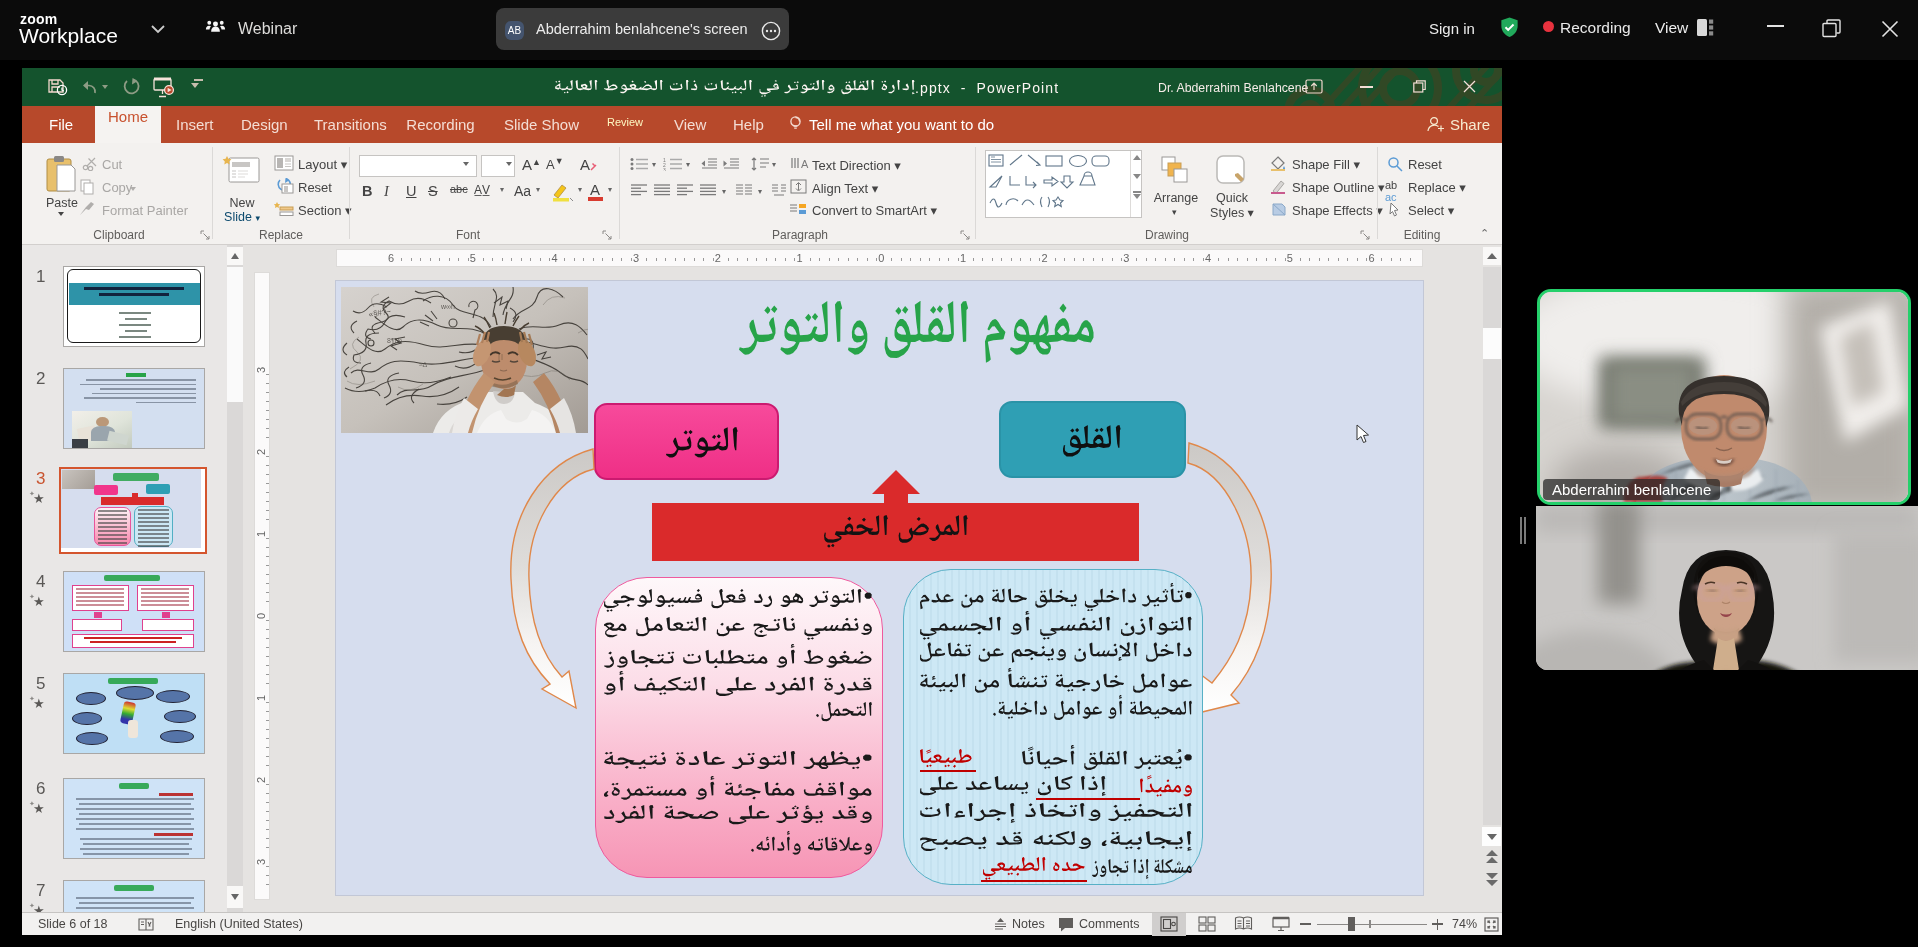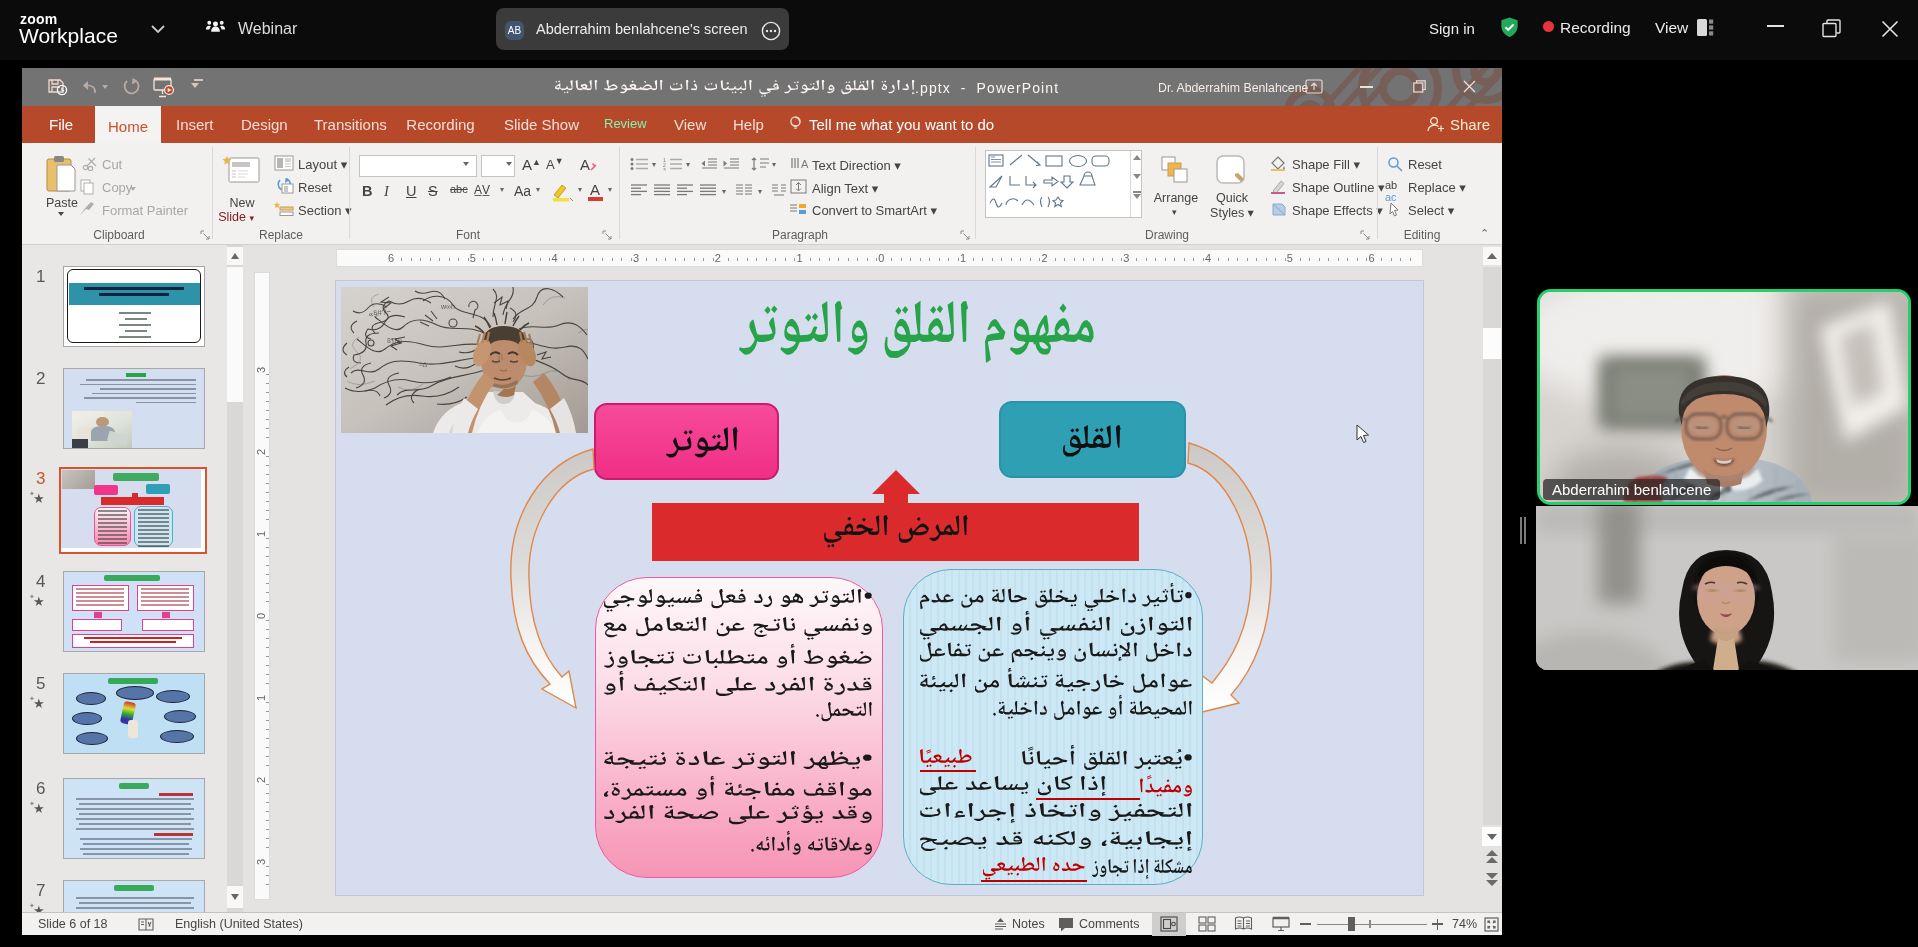--- a/index.html
+++ b/index.html
@@ -47,21 +47,21 @@
  <div class="a" style="left:1767px;top:25px;width:17px;height:2px;background:#e3e3e3"></div>
  <svg class="a" style="left:1822px;top:19px" width="19" height="19" viewBox="0 0 19 19" fill="none" stroke="#e3e3e3" stroke-width="1.4">
       <rect x="1" y="4.5" width="13" height="13" rx="1"></rect>
       <path d="M5 4.5V2a1 1 0 0 1 1-1h11a1 1 0 0 1 1 1v11a1 1 0 0 1-1 1h-2.5"></path>
     </svg>
  <svg class="a" style="left:1881px;top:20px" width="18" height="18" viewBox="0 0 18 18">
       <path d="M1.5 1.5 L16.5 16.5 M16.5 1.5 L1.5 16.5" stroke="#e3e3e3" stroke-width="1.6"></path>
     </svg>
 </div>
 <div class="a" style="left:22px;top:68px;width:1480px;height:867px;background:#f2f0ee">
-<div class="a" style="left:0;top:0;width:1480px;height:38px;background:#737373;overflow:hidden">
+<div class="a" style="left:0;top:0;width:1480px;height:38px;background:#14532d;overflow:hidden">
  <svg class="a" style="left:1258px;top:-8px;opacity:.28" width="222" height="54" viewBox="0 0 222 54">
   <g fill="none" stroke="#7e2d14" stroke-width="8">
    <circle cx="120" cy="28" r="38"></circle>
           <circle cx="120" cy="28" r="17"></circle>
    <circle cx="30" cy="52" r="22"></circle>
           <circle cx="30" cy="52" r="8"></circle>
    <circle cx="206" cy="10" r="30"></circle>
           <circle cx="206" cy="10" r="12"></circle>
   </g>
   <g stroke="#7e2d14" stroke-width="6">
@@ -117,24 +117,24 @@
       </svg>
 </div>
 <div class="a" style="left:0;top:38px;width:1480px;height:37px;background:#b7492b">
       <div class="a" style="left:73px;top:0;width:66px;height:37px;background:#f5f3f1"></div>
       <div class="a" style="left:27px;top:10px;width:19px;text-align:center;font-size:15px;color:#fff;white-space:nowrap">File</div>
       <div class="a" style="left:154px;top:10px;width:34px;text-align:center;font-size:15px;color:#f4ddd4;white-space:nowrap">Insert</div>
       <div class="a" style="left:219px;top:10px;width:40px;text-align:center;font-size:15px;color:#f4ddd4;white-space:nowrap">Design</div>
       <div class="a" style="left:292px;top:10px;width:60px;text-align:center;font-size:15px;color:#f4ddd4;white-space:nowrap">Transitions</div>
       <div class="a" style="left:384px;top:10px;width:69px;text-align:center;font-size:15px;color:#f4ddd4;white-space:nowrap">Recording</div>
       <div class="a" style="left:482px;top:10px;width:69px;text-align:center;font-size:15px;color:#f4ddd4;white-space:nowrap">Slide Show</div>
-      <div class="a" style="left:582px;top:10px;width:42px;text-align:center;font-size:13px;color:#86efac;white-space:nowrap">Review</div>
+      <div class="a" style="left:582px;top:10px;width:42px;text-align:center;font-size:11px;color:#fef9c3;white-space:nowrap">Review</div>
       <div class="a" style="left:652px;top:10px;width:28px;text-align:center;font-size:15px;color:#f4ddd4;white-space:nowrap">View</div>
       <div class="a" style="left:711px;top:10px;width:28px;text-align:center;font-size:15px;color:#f4ddd4;white-space:nowrap">Help</div>
-      <div class="a" style="left:85px;top:12px;width:42px;text-align:center;font-size:15px;color:#c8512e;font-weight:400">Home</div>
+      <div class="a" style="left:85px;top:2px;width:42px;text-align:center;font-size:15px;color:#c8512e;font-weight:400">Home</div>
       <svg class="a" style="left:766px;top:9px" width="15" height="19" viewBox="0 0 15 19" fill="none" stroke="#f4ddd4" stroke-width="1.3">
         <circle cx="7.5" cy="6.5" r="4.6"></circle>
         <path d="M5.8 11 h3.4 M6.2 13.2 h2.6 M7.5 2.5 a4 4 0 0 1 4 4"></path>
       </svg>
 <div class="a" style="left:787px;top:10px;font-size:15px;color:#fff">Tell me what you want to do</div>
 <svg class="a" style="left:1404px;top:9px" width="19" height="19" viewBox="0 0 19 19" fill="none" stroke="#f7ecd2" stroke-width="1.2">
         <circle cx="8" cy="6" r="3.4"></circle>
         <path d="M2 16 a6.5 6.5 0 0 1 10.5-4.5 M12 13.5 h6 M15 10.5 v6"></path>
       </svg>
 <div class="a" style="left:1428px;top:10px;font-size:15px;color:#f7ecd2">Share</div>
@@ -169,21 +169,21 @@
       </svg>
       <div class="a" style="left:190px;top:4px;width:1px;height:92px;background:#dbd9d7"></div>
 <svg class="a" style="left:200px;top:12px" width="40" height="38" viewBox="0 0 40 38">
  <rect x="7" y="3" width="30" height="24" rx="1.5" fill="#fff" stroke="#9a9896"></rect>
  <rect x="10" y="7" width="18" height="5" fill="#c8c6c4"></rect>
  <path d="M10 16 h4 M10 19 h4 M10 22 h4" stroke="#c8c6c4" stroke-width="1.2"></path>
  <path d="M16 16 h10 M16 19 h10 M16 22 h7" stroke="#dddbd9" stroke-width="1.2"></path>
  <path d="M5 1 l1.4 2.8 3 .5 -2.2 2.1 .5 3 -2.7-1.4 -2.7 1.4 .5-3 -2.2-2.1 3-.5z" fill="#e8b54e"></path>
 </svg>
 <div class="a" style="left:196px;top:53px;width:48px;text-align:center;font-size:12.5px;color:#444">New</div>
-<div class="a" style="left:184px;top:67px;width:48px;text-align:right;font-size:12.5px;color:#7f1d1d">Slide <span style="font-size:9px">▾</span></div>
+<div class="a" style="left:196px;top:67px;width:48px;text-align:center;font-size:12.5px;color:#0c4a6e">Slide <span style="font-size:9px">▾</span></div>
 <svg class="a" style="left:252px;top:12px" width="20" height="16" viewBox="0 0 20 16">
         <rect x="1" y="1" width="18" height="14" fill="#fff" stroke="#9a9896"></rect>
         <rect x="3" y="3" width="6" height="10" fill="#b8b6b4"></rect>
         <rect x="11" y="3" width="6" height="4" fill="#d8d6d4"></rect>
         <path d="M11 9 h6 M11 11.5 h6" stroke="#c8c6c4" stroke-width="1"></path>
       </svg>
       <div class="a" style="left:276px;top:14px;font-size:13px;color:#444;white-space:nowrap">Layout ▾</div>
       <svg class="a" style="left:252px;top:35px" width="20" height="16" viewBox="0 0 20 16">
         <path d="M6 2 a6 6 0 1 0 6-1.5" stroke="#5b9bd5" stroke-width="1.6" fill="none"></path>
         <path d="M11.5 0 L15 2.5 L11 5z" fill="#5b9bd5"></path>

